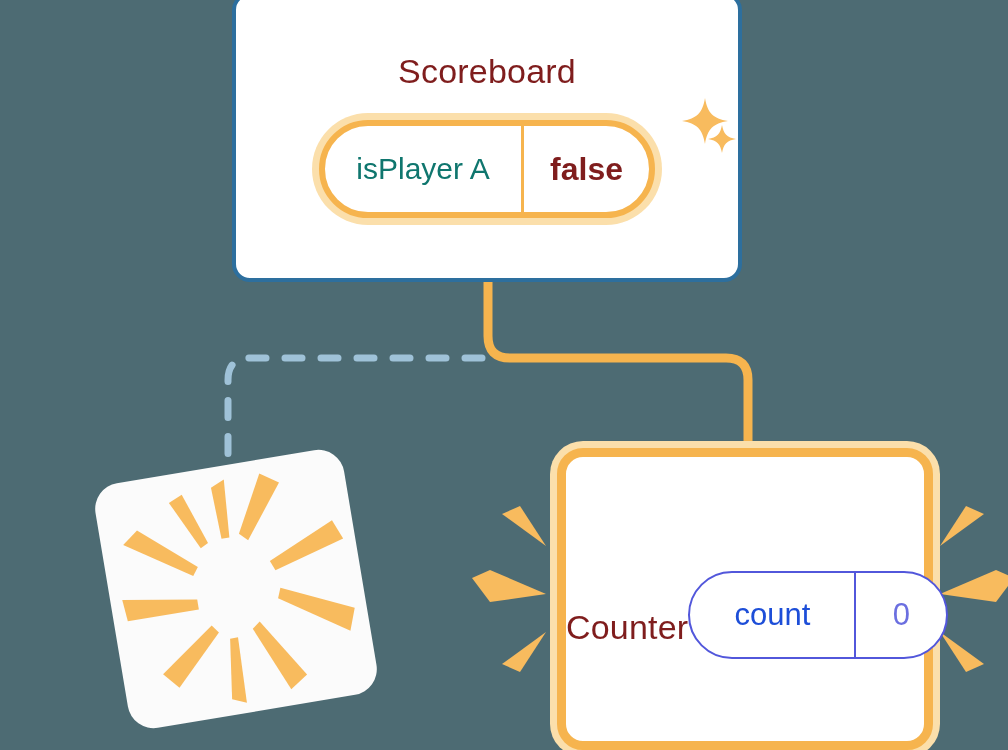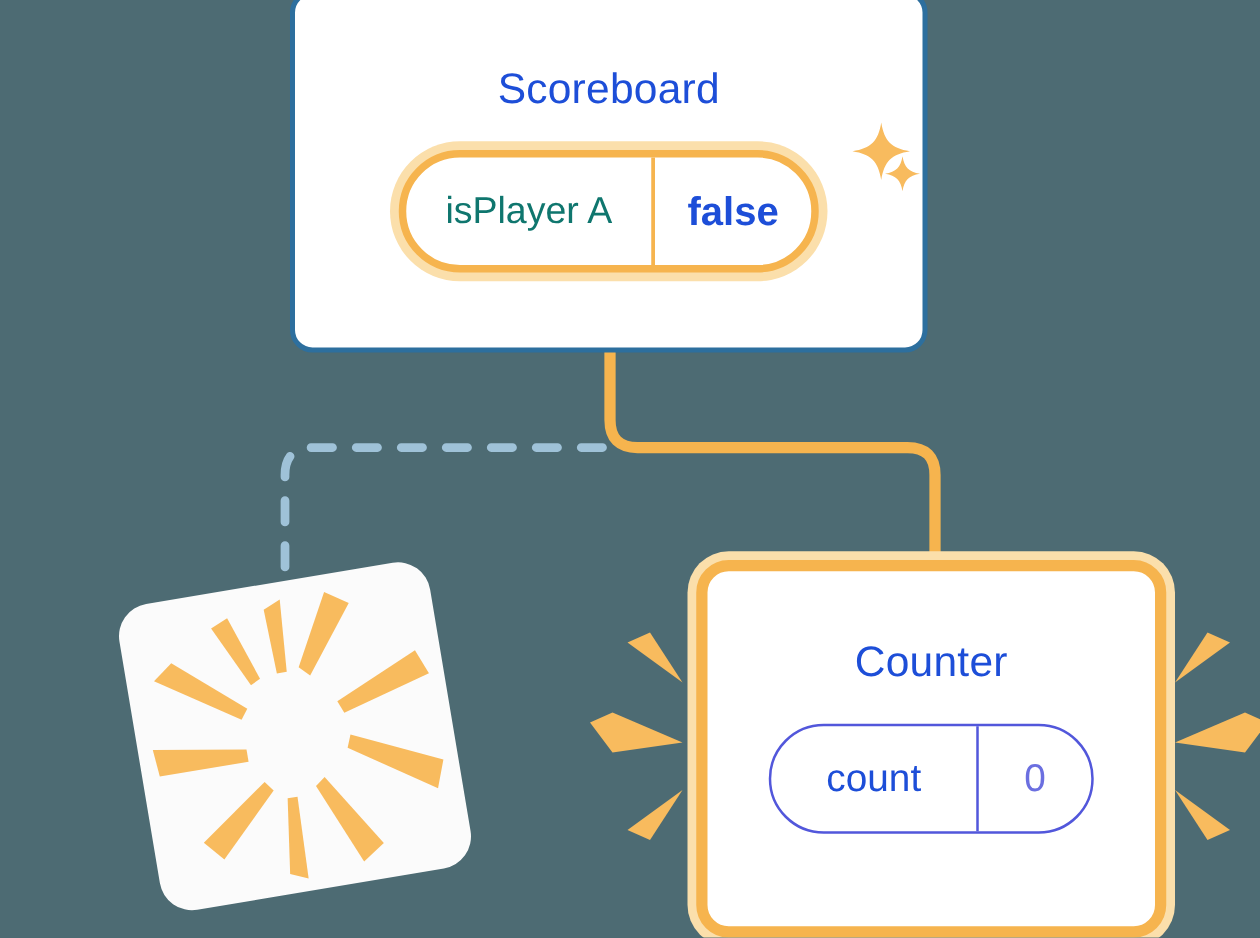--- a/index.html
+++ b/index.html
@@ -39,21 +39,21 @@
     background: #ffffff;
     border: 4px solid #2d6f9e;
     border-radius: 18px;
     box-sizing: border-box;
     z-index: 3;
     display: flex;
     flex-direction: column;
     align-items: center;
   }
   .card-title {
-    color: #1d4ed8;
+    color: #7f1d1d;
     font-size: 34px;
     font-weight: 400;
     letter-spacing: 0.2px;
     margin-top: 58px;
     margin-bottom: 0;
     line-height: 1;
     white-space: nowrap;
   }
 
   
@@ -87,21 +87,21 @@
   .pill-hot .cell-key {
     min-width: 196px;
     font-size: 30px;
     color: #0f766e;
     font-weight: 400;
   }
   .pill-hot .cell-val {
     min-width: 118px;
     border-left: 3px solid #f6b44e;
     font-size: 32px;
-    color: #1d4ed8;
+    color: #7f1d1d;
     font-weight: 700;
   }
 
   
   .sparkle {
     position: absolute;
     z-index: 4;
     fill: #f8bb5e;
   }
   .sparkle-big { left: 680px; top: 96px; }
@@ -113,21 +113,20 @@
     left: 557px;
     top: 448px;
     width: 376px;
     height: 302px;
     background: #ffffff;
     border: 9px solid #f6b44e;
     border-radius: 26px;
     box-sizing: border-box;
     z-index: 3;
     display: flex;
-    flex-direction: column;
     align-items: center;
     box-shadow: 0 0 0 7px #fbdfab;
   }
   .counter-card .card-title {
     margin-top: 56px;
   }
   .pill-plain {
     display: flex;
     align-items: stretch;
     height: 88px;

